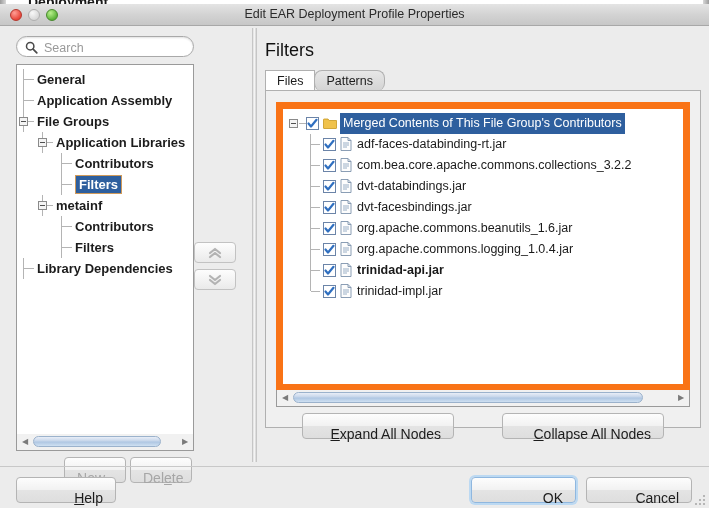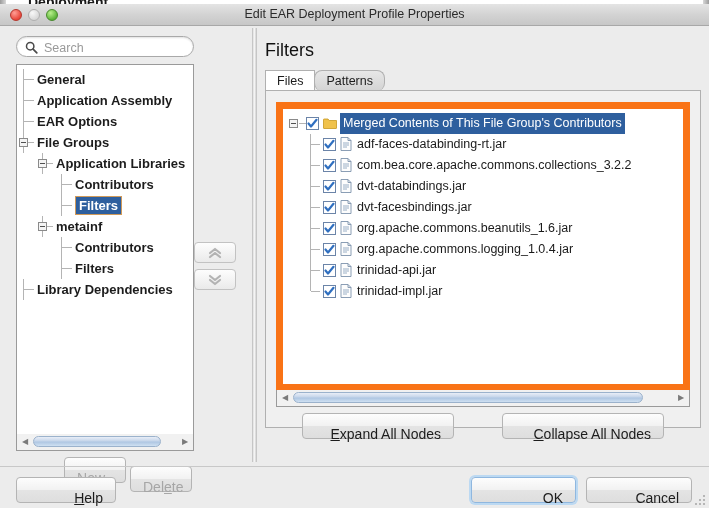--- a/index.html
+++ b/index.html
@@ -397,25 +397,20 @@
                 <span class="tlabel" style="left: 20px;">General</span>
               </div>
               <div class="trow">
                 <div class="tline-v" style="left: 6px; top: 0px; height: 21px;"></div>
                 <div class="tline-h" style="left: 7px; width: 10px;"></div>
                 <span class="tlabel" style="left: 20px;">Application Assembly</span>
               </div>
               <div class="trow">
                 <div class="tline-v" style="left: 6px; top: 0px; height: 21px;"></div>
                 <div class="tline-h" style="left: 7px; width: 10px;"></div>
-                <span class="tlabel" style="left: 20px;">EAR Options</span>
-              </div>
-              <div class="trow">
-                <div class="tline-v" style="left: 6px; top: 0px; height: 21px;"></div>
-                <div class="tline-h" style="left: 7px; width: 10px;"></div>
                 <div class="toggle" style="left: 2px;"></div>
                 <span class="tlabel" style="left: 20px;">File Groups</span>
               </div>
               <div class="trow">
                 <div class="tline-v" style="left: 25px; top: 0px; height: 21px;"></div>
                 <div class="tline-h" style="left: 26px; width: 10px;"></div>
                 <div class="toggle" style="left: 21px;"></div>
                 <span class="tlabel" style="left: 39px;">Application Libraries</span>
               </div>
               <div class="trow">
@@ -454,21 +449,21 @@
 
         <div class="tree-scroll">
           <div class="hsb-arrow l">◀</div>
           <div class="hsb-arrow r">▶</div>
           <div class="hsb-thumb" style="left:16px;width:128px;"></div>
         </div>
 
         <button class="btn disabled" style="left:56px;top:427px;width:62px;height:22px;">
           <span class="u">N</span><span>ew...</span>
         </button>
-        <button class="btn disabled" style="left:122px;top:427px;width:62px;height:22px;margin-top:9px;">
+        <button class="btn disabled" style="left:122px;top:427px;width:62px;height:22px;">
           <span>Del</span><span class="u">e</span><span>te</span>
         </button>
       </div>
 
       <div class="arrow-btns">
         <div class="arrow-btn">
           <svg class="chev" width="16" height="12" viewBox="0 0 16 12">
             <polyline points="3,6 8,2 13,6" fill="none" stroke="#b3b3b3" stroke-width="2.2" stroke-linecap="round" stroke-linejoin="round"></polyline>
             <polyline points="3,10 8,6 13,10" fill="none" stroke="#b3b3b3" stroke-width="2.2" stroke-linecap="round" stroke-linejoin="round"></polyline>
           </svg>
@@ -648,21 +643,21 @@
                     <svg class="doc-ic" viewBox="0 0 12 14">
                       <path d="M1 0.5 H8 L11 3.5 V13.5 H1 Z" fill="#fdfdfd" stroke="#7e93ad" stroke-width="0.9"></path>
                       <path d="M8 0.5 V3.5 H11" fill="none" stroke="#7e93ad" stroke-width="0.9"></path>
                       <g stroke="#8fa6c0" stroke-width="0.9">
                         <line x1="3" y1="6" x2="9" y2="6"></line>
                         <line x1="3" y1="8" x2="9" y2="8"></line>
                         <line x1="3" y1="10" x2="7" y2="10"></line>
                       </g>
                     </svg>
                   </div>
-                  <span class="fname" style="left:74px;">trinidad-api.jar</span>
+                  <span class="fname" style="left:74px;font-weight:bold;">trinidad-api.jar</span>
                 </div>
                 <div class="frow">
                   <div class="tline-v" style="left:27px;top:0;height:10px;"></div>
                   <div class="tline-h" style="left:28px;width:9px;"></div>
                   <div class="chk" style="left:40px;">
                     <svg width="11" height="11" viewBox="0 0 11 11">
                       <polyline points="1.5,5.5 4,8.5 9.5,1.8" fill="none" stroke="#2f6fc0" stroke-width="2.2" stroke-linecap="round" stroke-linejoin="round"></polyline>
                     </svg>
                   </div>
                   <div style="position:absolute;left:57px;top:0;width:12px;height:21px;">

